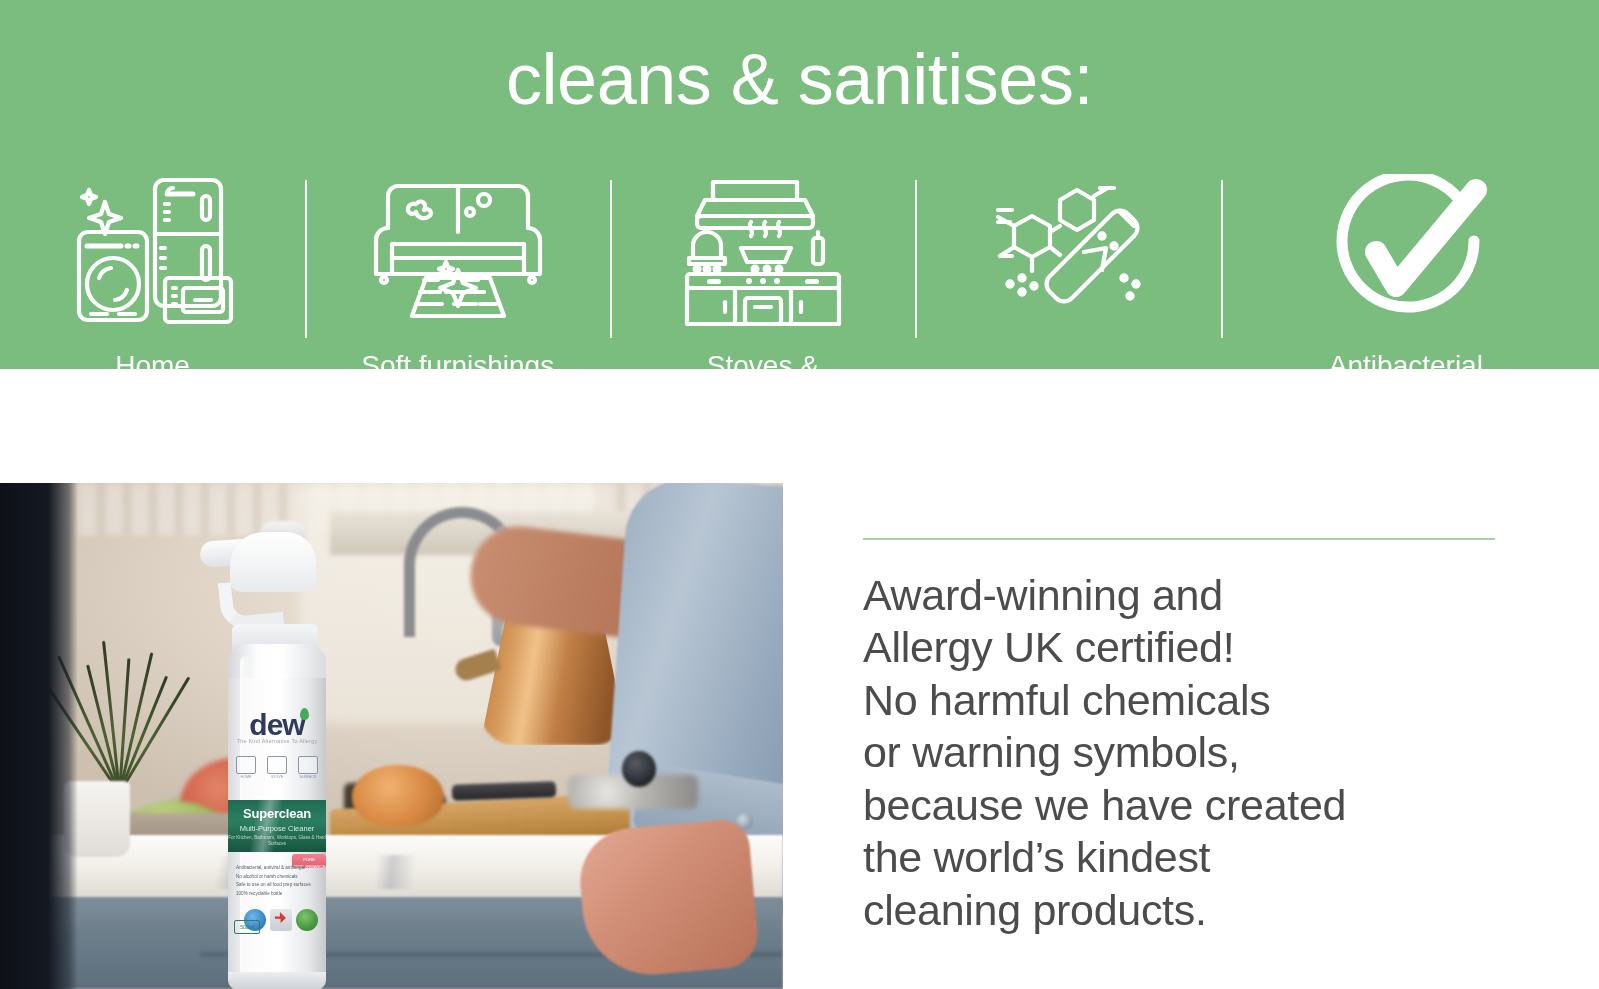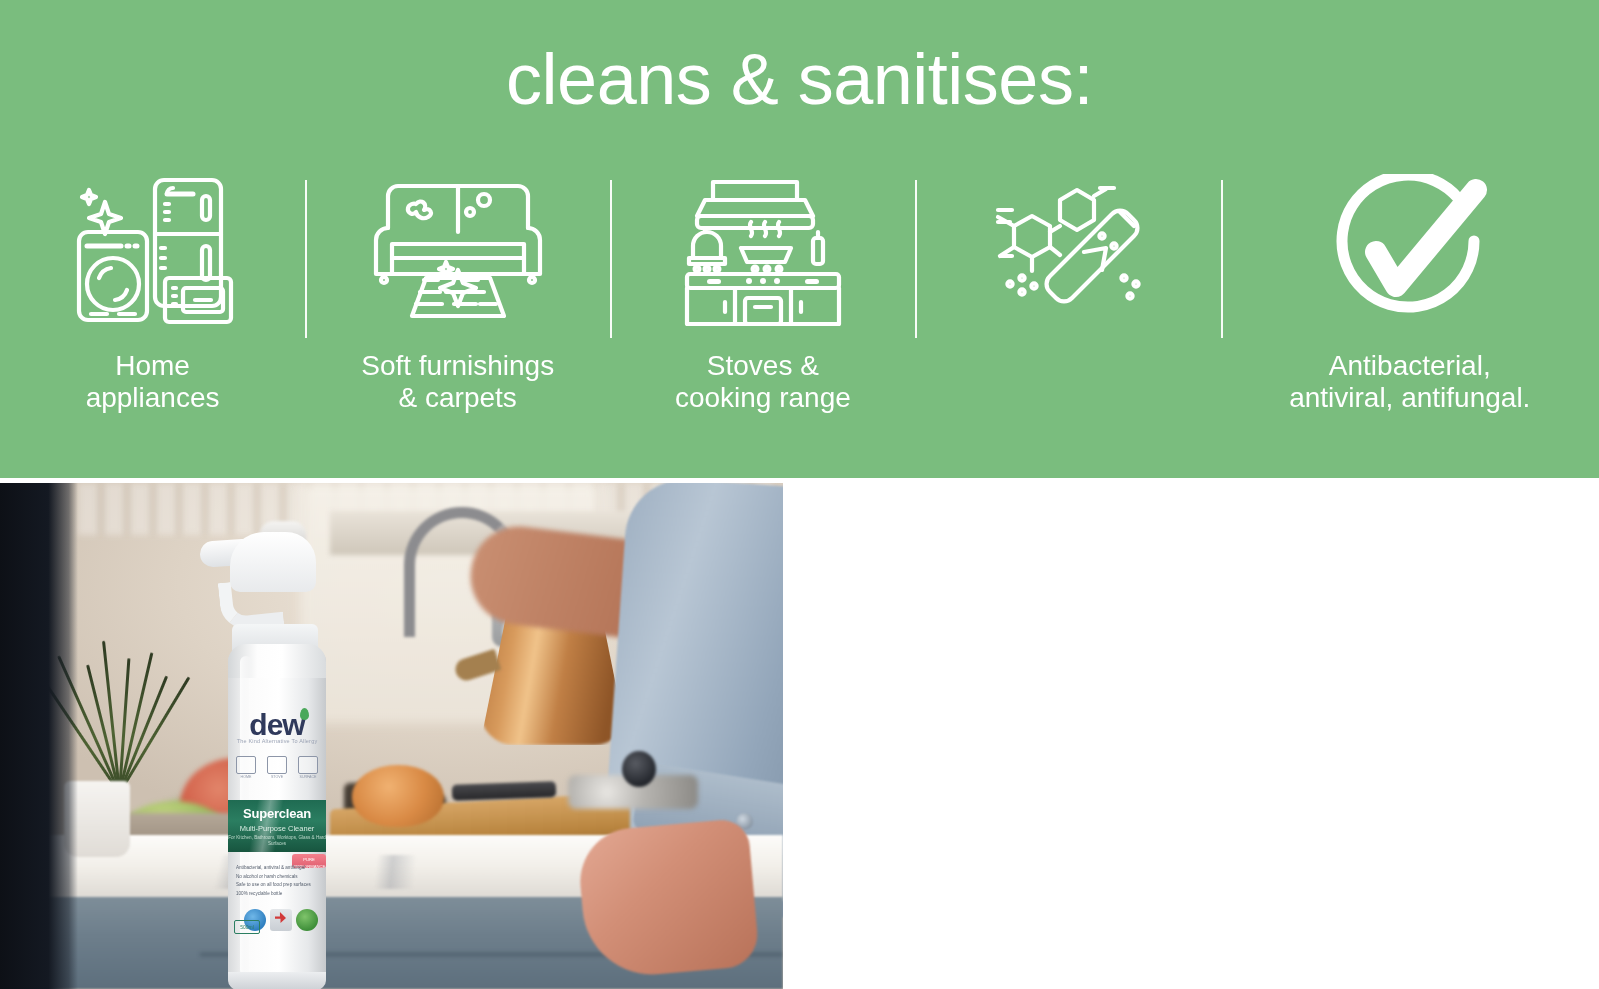--- a/index.html
+++ b/index.html
@@ -6,21 +6,21 @@
   html,body { width:1599px; height:989px; }
   body {
     font-family:"Liberation Sans", sans-serif;
     background:#ffffff;
     overflow:hidden;
   }
   .page { position:relative; width:1599px; height:989px; background:#fff; }
 
   
   .banner {
-    position:absolute; left:0; top:0; width:1599px; height:478px;
+    position:absolute; left:0; top:0; width:1599px; height:369px;
     background:#7abd7e;
   }
   .banner-title {
     position:absolute; left:0; top:40px; width:1599px;
     text-align:center;
     color:#ffffff;
     font-size:72px;
     font-weight:300;
     letter-spacing:-0.5px;
     line-height:1.1;
@@ -653,14 +653,24 @@
       <div class="cert-row">
         <div class="cert allergy"></div>
         <div class="cert uk"></div>
         <div class="cert veg"></div>
       </div>
       <div class="size-box">500ml</div>
       <div class="bottle-base"></div>
     </div>
   </section>
 
+  <section class="rightpanel">
+    <div class="rule"></div>
+    <p class="blurb">Award-winning and
+Allergy UK certified!
+No harmful chemicals
+or warning symbols,
+because we have created
+the world’s kindest
+cleaning products.</p>
+  </section>
 
 </div>
 
 </body></html>

